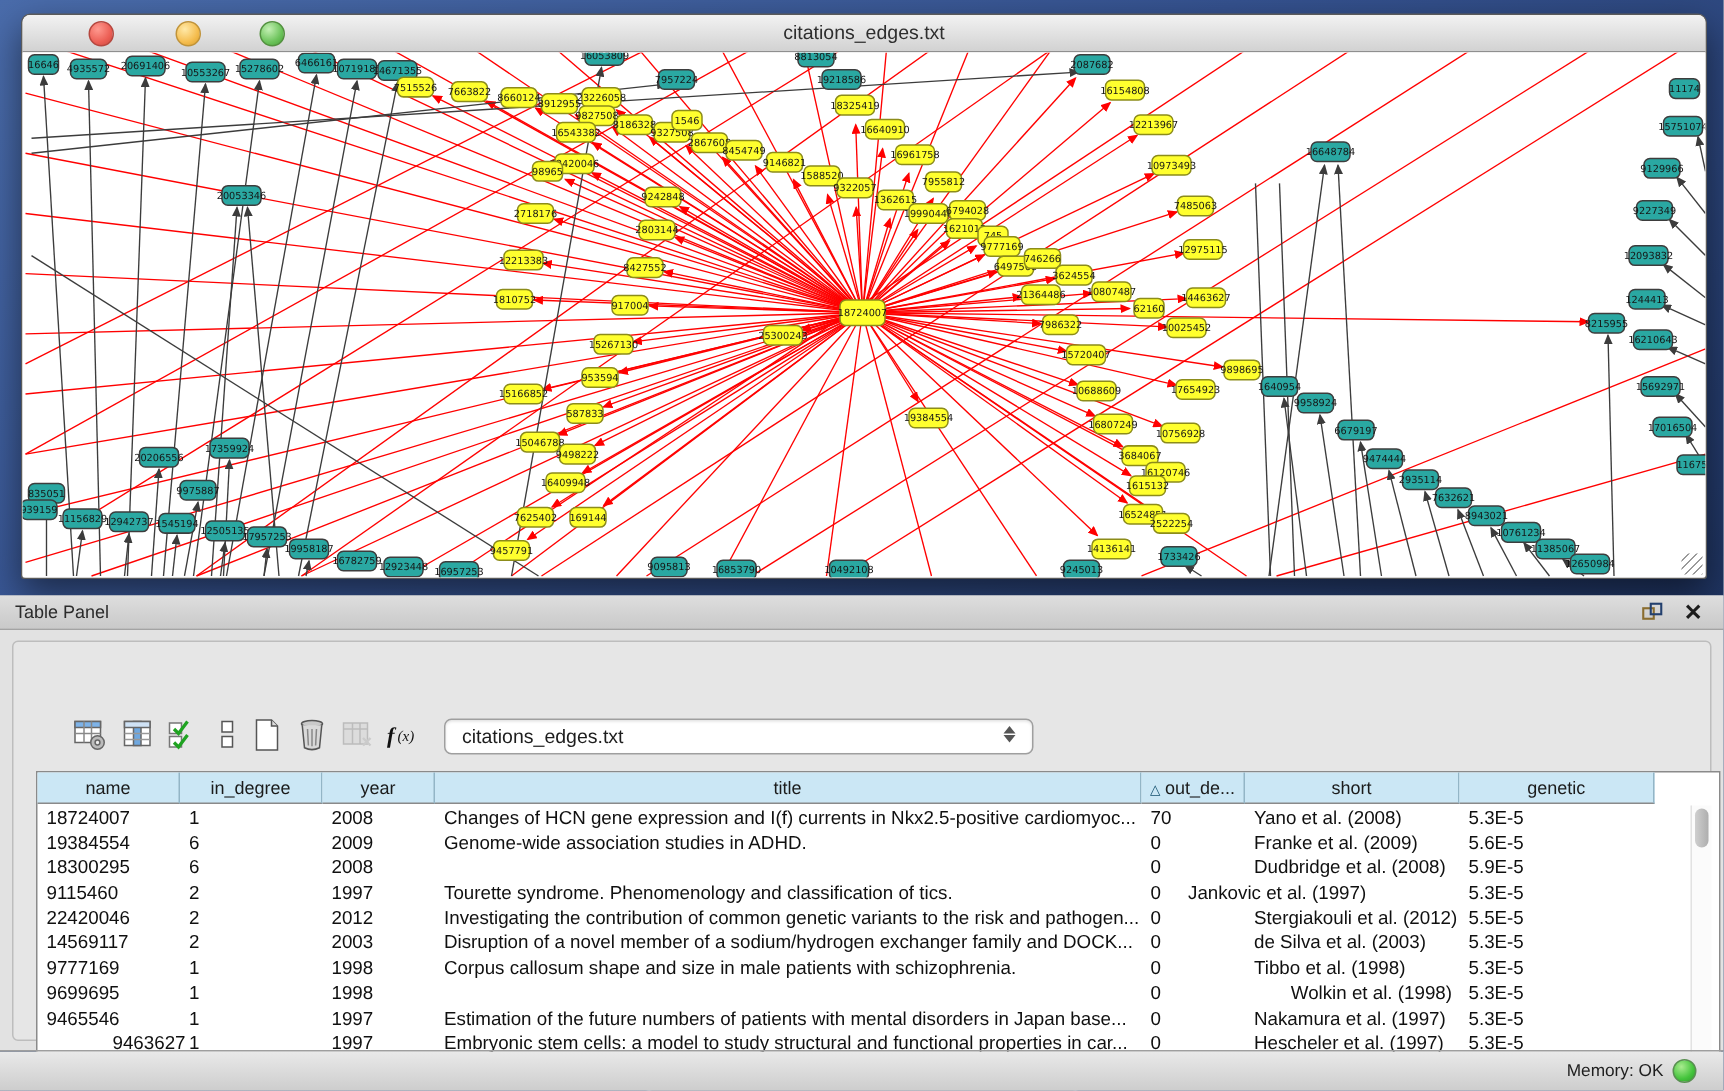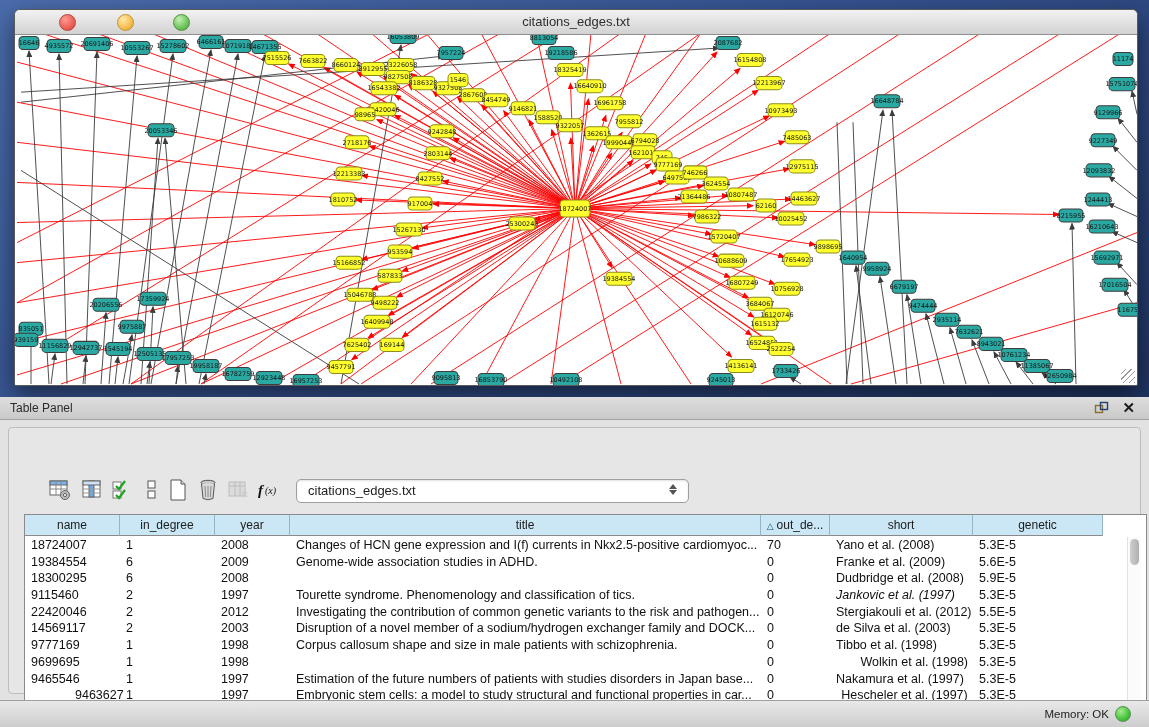--- a/index.html
+++ b/index.html
@@ -897,21 +897,21 @@
             <div class="td" style="left: 736px; width: 69px;">0</div>
             <div class="td" style="left: 805px; width: 143px;">Dudbridge et al. (2008)</div>
             <div class="td" style="left: 948px; width: 130px;">5.9E-5</div>
           </div>
           <div class="tr">
             <div class="td" style="left: 0px; width: 95px;">9115460</div>
             <div class="td" style="left: 95px; width: 95px;">2</div>
             <div class="td" style="left: 190px; width: 75px;">1997</div>
             <div class="td" style="left: 265px; width: 471px;">Tourette syndrome. Phenomenology and classification of tics.</div>
             <div class="td" style="left: 736px; width: 69px;">0</div>
-            <div class="td" style="left: 805px; width: 143px; font-style: italic;">Jankovic et al. (1997)</div>
+            <div class="td" style="left: 761px; width: 143px;">Jankovic et al. (1997)</div>
             <div class="td" style="left: 948px; width: 130px;">5.3E-5</div>
           </div>
           <div class="tr">
             <div class="td" style="left: 0px; width: 95px;">22420046</div>
             <div class="td" style="left: 95px; width: 95px;">2</div>
             <div class="td" style="left: 190px; width: 75px;">2012</div>
             <div class="td" style="left: 265px; width: 471px;">Investigating the contribution of common genetic variants to the risk and pathogen...</div>
             <div class="td" style="left: 736px; width: 69px;">0</div>
             <div class="td" style="left: 805px; width: 143px;">Stergiakouli et al. (2012)</div>
             <div class="td" style="left: 948px; width: 130px;">5.5E-5</div>
@@ -939,32 +939,32 @@
             <div class="td" style="left: 95px; width: 95px;">1</div>
             <div class="td" style="left: 190px; width: 75px;">1998</div>
             <div class="td" style="left: 736px; width: 69px;">0</div>
             <div class="td" style="left: 800px; width: 143px; text-align: right;">Wolkin et al. (1998)</div>
             <div class="td" style="left: 948px; width: 130px;">5.3E-5</div>
           </div>
           <div class="tr">
             <div class="td" style="left: 0px; width: 95px;">9465546</div>
             <div class="td" style="left: 95px; width: 95px;">1</div>
             <div class="td" style="left: 190px; width: 75px;">1997</div>
-            <div class="td" style="left: 265px; width: 471px;">Estimation of the future numbers of patients with studies disorders in Japan base...</div>
+            <div class="td" style="left: 265px; width: 471px;">Estimation of the future numbers of patients with mental disorders in Japan base...</div>
             <div class="td" style="left: 736px; width: 69px;">0</div>
             <div class="td" style="left: 805px; width: 143px;">Nakamura et al. (1997)</div>
             <div class="td" style="left: 948px; width: 130px;">5.3E-5</div>
           </div>
           <div class="tr">
             <div class="td" style="left: 0px; width: 95px; margin-left: 44px;">9463627</div>
             <div class="td" style="left: 95px; width: 95px;">1</div>
             <div class="td" style="left: 190px; width: 75px;">1997</div>
             <div class="td" style="left: 265px; width: 471px;">Embryonic stem cells: a model to study structural and functional properties in car...</div>
             <div class="td" style="left: 736px; width: 69px;">0</div>
-            <div class="td" style="left: 805px; width: 143px; text-align: center;">Hescheler et al. (1997)</div>
+            <div class="td" style="left: 805px; width: 143px;">Hescheler et al. (1997)</div>
             <div class="td" style="left: 948px; width: 130px;">5.3E-5</div>
           </div>
         </div>
       <div class="vtrack">
         <div class="vthumb"></div>
       </div>
     </div>
     <div class="tabs" id="tabs">
         <div class="tab active">Node Table</div>
         <div class="tab">Edge Table</div>

